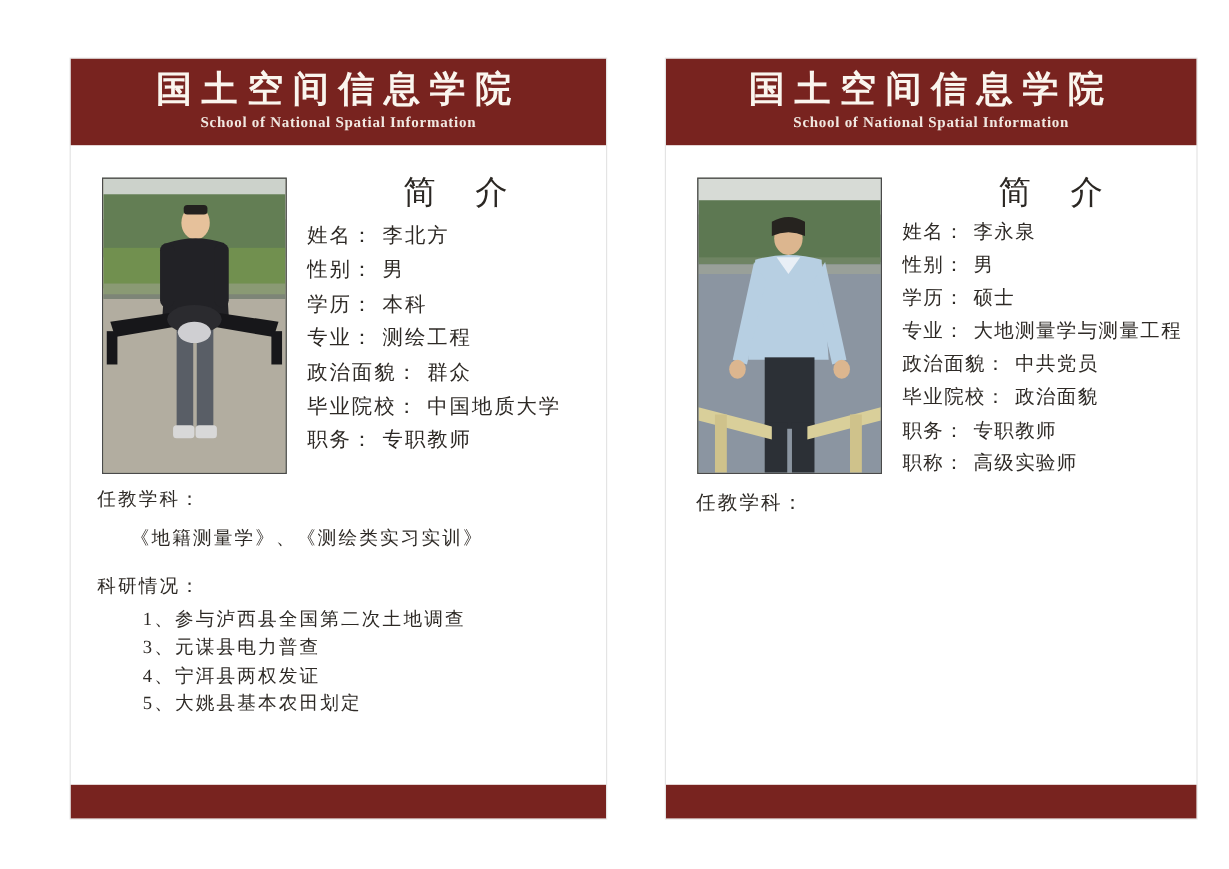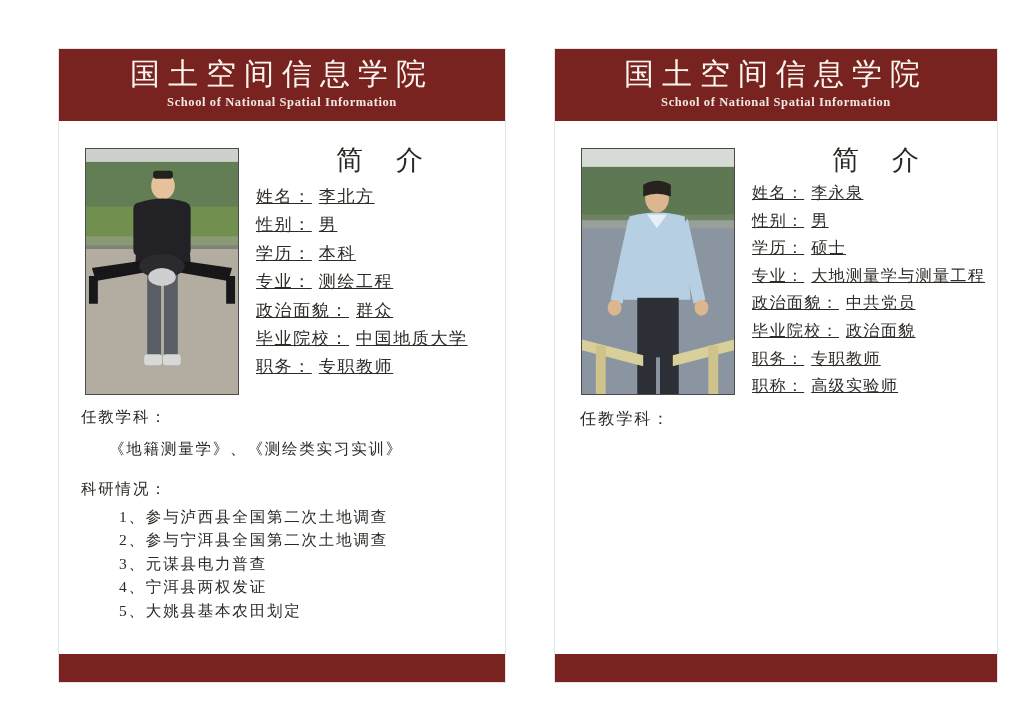--- a/index.html
+++ b/index.html
@@ -14,42 +14,42 @@
     border:1px solid #e4e4e4;
   }
   .card.left  { left:58px;  width:448px; }
   .card.right { left:554px; width:444px; }
 
   .card-header {
     height:72px; background:#78231f; text-align:center; overflow:hidden;
   }
   .header-title {
     display:block; margin-top:5px;
-    font-size:30px; font-weight:400; letter-spacing:8px;
+    font-size:30px; font-weight:700; letter-spacing:8px;
     color:#faf5ee; white-space:nowrap;
   }
   .header-subtitle {
     display:block; margin-top:0px;
     font-size:12.5px; font-weight:bold; letter-spacing:0.6px;
     color:#f1e8e1;
   }
 
   .photo-frame {
     position:absolute; left:26px; top:99px; width:154px; height:247px;
     border:1px solid #4a4a4a; background:#9aa08f; overflow:hidden;
   }
   .photo-frame svg { display:block; width:100%; height:100%; }
 
   .intro-title {
     position:absolute; left:196px; top:93px; width:252px;
     text-align:center; font-size:27px; letter-spacing:3px; color:#2b2723;
     font-weight:500;
   }
 
-  .info-list { position:absolute; left:197px; top:134px;text-decoration:underline; }
+  .info-list { position:absolute; left:197px; top:134px; }
   .card.right .info-list { top:131px; }
   .info-row {
     display:flex; gap:7px; white-space:nowrap;
     font-size:17px; line-height:28.4px; letter-spacing:1.6px;
   }
   .card.right .info-row { font-size:16.2px; line-height:27.6px; letter-spacing:1.2px; }
 
   .sec { position:absolute; left:22px; font-size:15.5px; letter-spacing:1.8px; color:#2e2a26; }
   .sec-teaching { top:356px; }
   .sec-research { top:428px; }
@@ -145,21 +145,20 @@
 
   <div class="sec sec-teaching">
     <div class="sec-head">任教学科：</div>
     <div class="sec-line">《地籍测量学》、《测绘类实习实训》</div>
   </div>
 
   <div class="sec sec-research">
     <div class="sec-head">科研情况：</div>
     <ul class="research-items">
       <li>1、参与泸西县全国第二次土地调查</li>
-      <li>2、参与宁洱县全国第二次土地调查</li>
       <li>3、元谋县电力普查</li>
       <li>4、宁洱县两权发证</li>
       <li>5、大姚县基本农田划定</li>
     </ul>
   </div>
 
   <div class="card-footer"></div>
 </div>
 
 <div class="card right">

